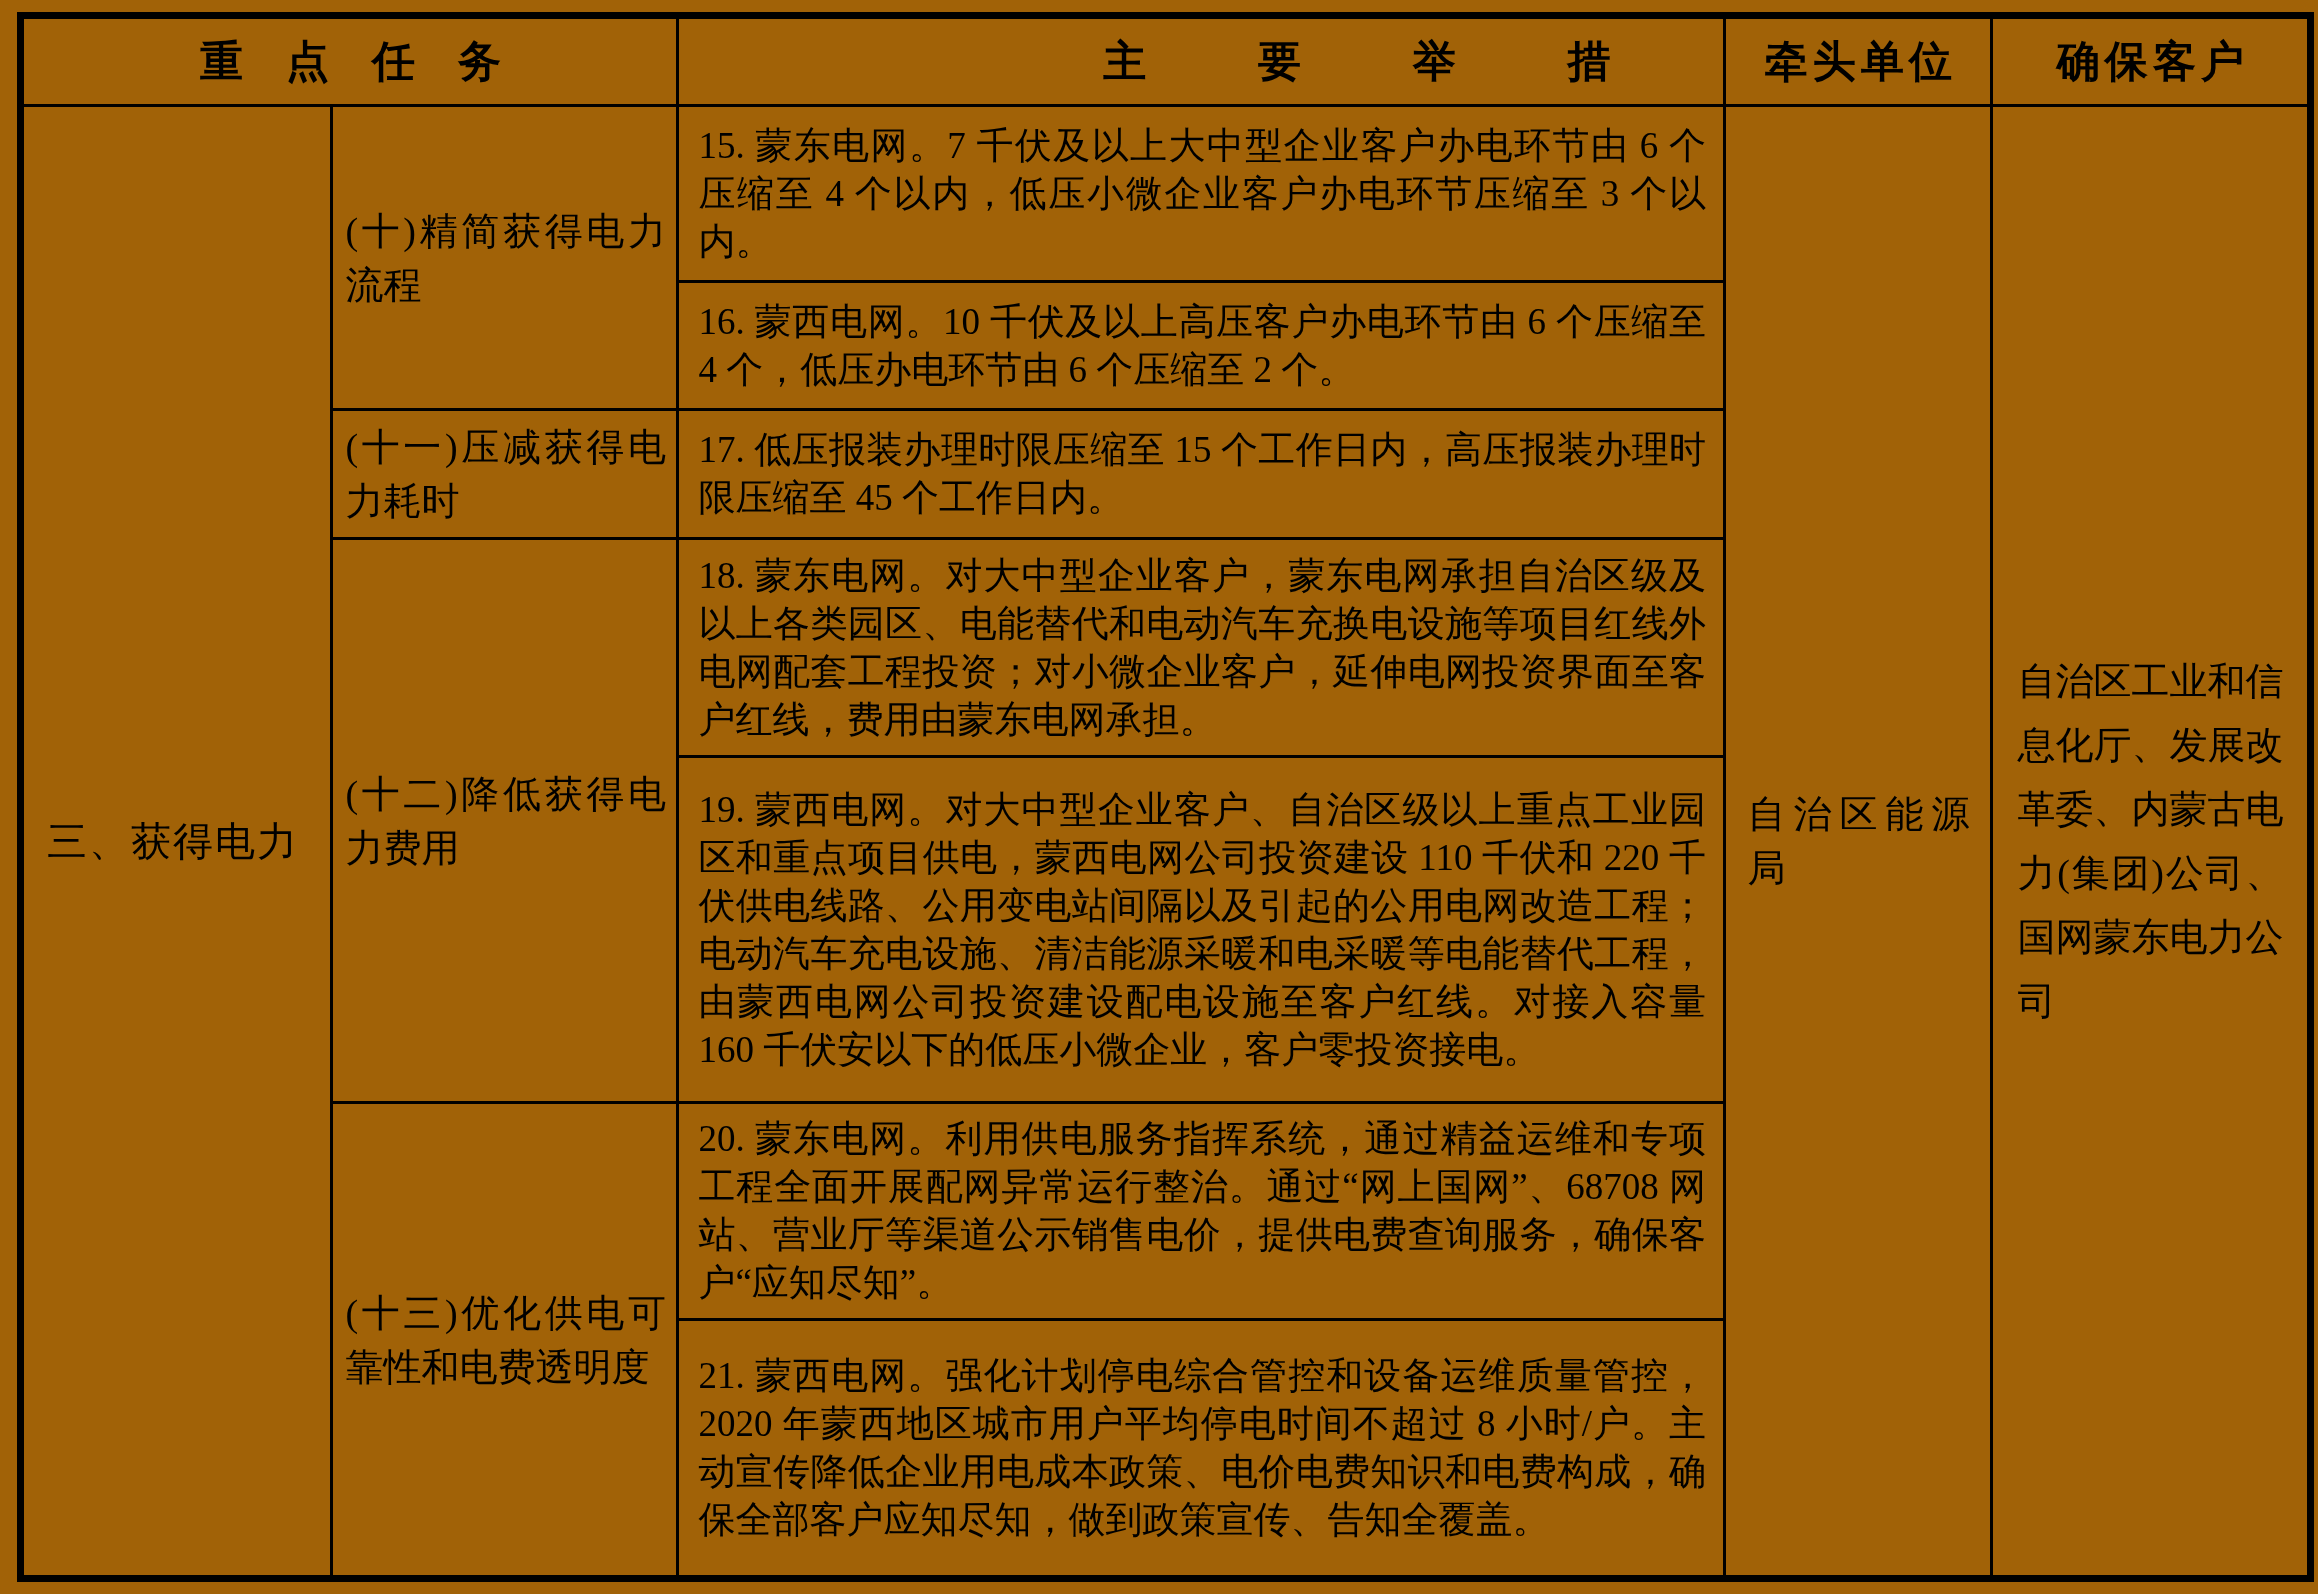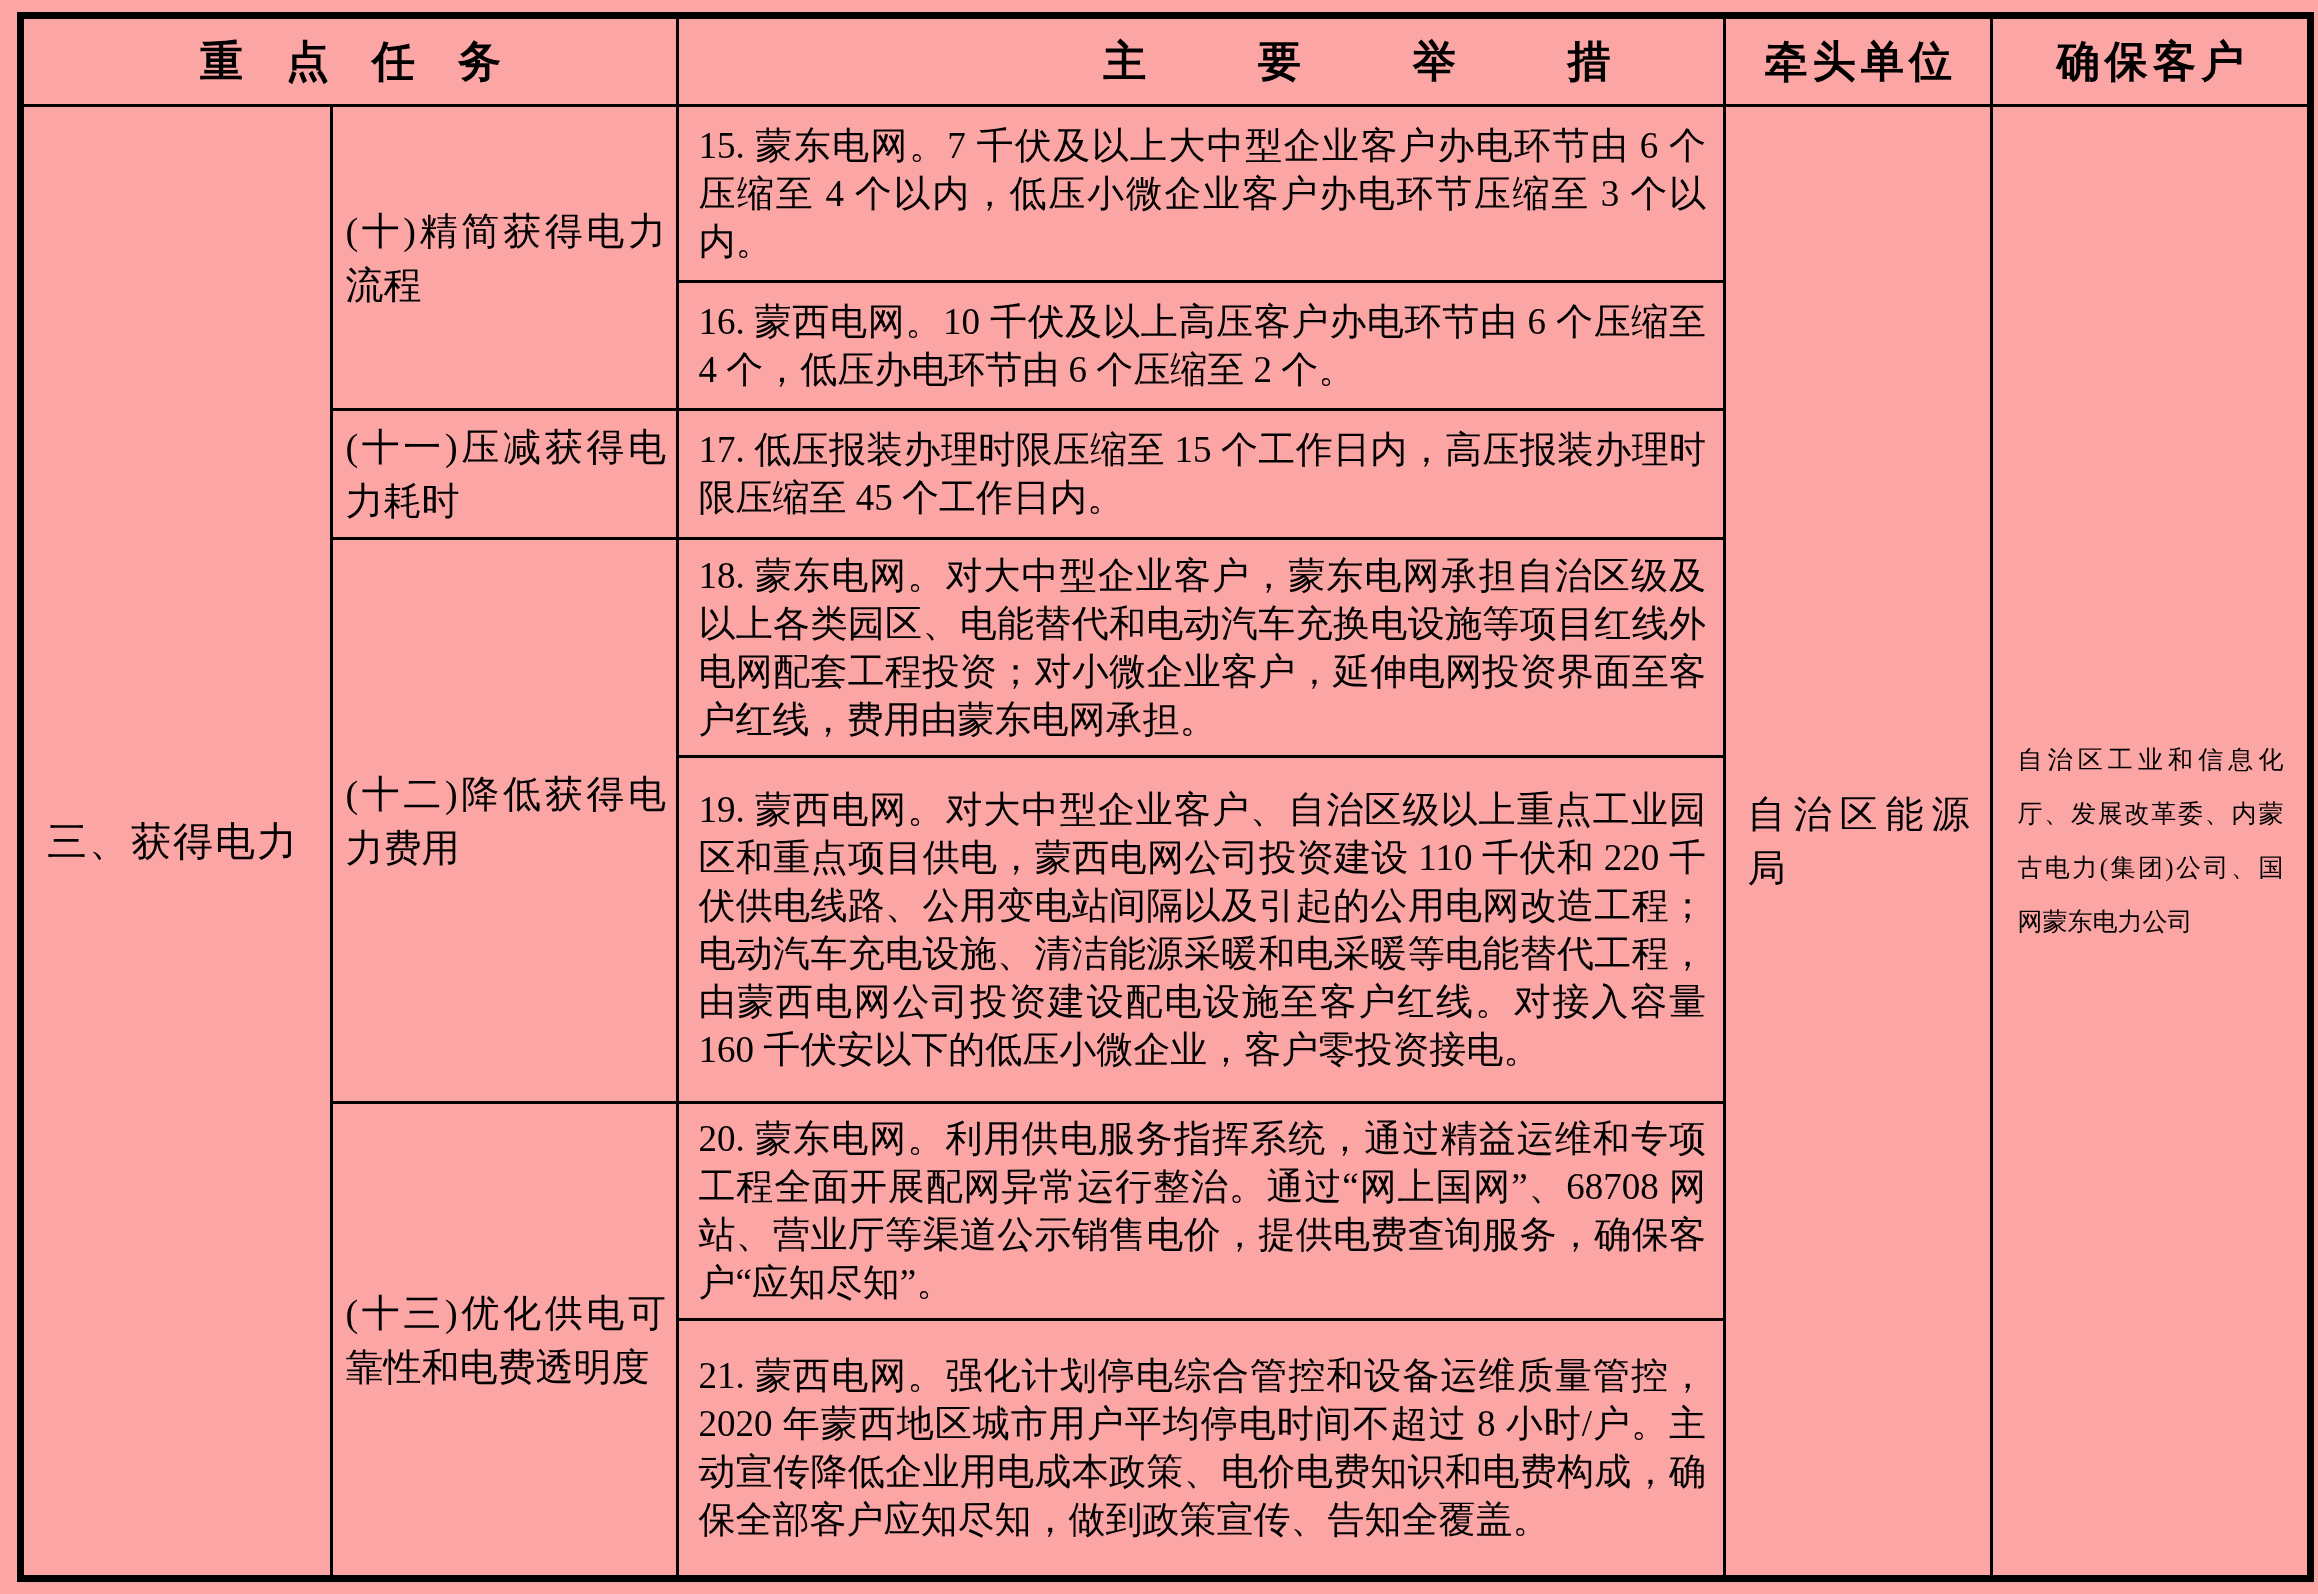--- a/index.html
+++ b/index.html
@@ -4,21 +4,21 @@
 <style>
   html, body {
     margin: 0;
     padding: 0;
     background: #ffffff;
   }
   .page {
     position: relative;
     width: 2319px;
     height: 1594px;
-    background: #fca5a5;
+    background: #a16207;
     color: #000000;
     overflow: hidden;
   }
   table.task-table {
     position: absolute;
     left: 17.4px;
     top: 12px;
     width: 2290px;
     border-collapse: collapse;
     table-layout: fixed;
@@ -75,22 +75,22 @@
     text-justify: inter-character;
   }
   td.lead {
     font-size: 38px;
     line-height: 54px;
     padding: 0 21px;
     text-align: justify;
     text-justify: inter-character;
   }
   td.coop {
-    font-size: 25px;
-    line-height: 54px;
+    font-size: 38px;
+    line-height: 64px;
     padding: 0 24px;
     text-align: justify;
     text-justify: inter-character;
     font-family: Liberation Serif, serif;
   }
 </style>
 </head>
 <body>
 
 <div class="page">

